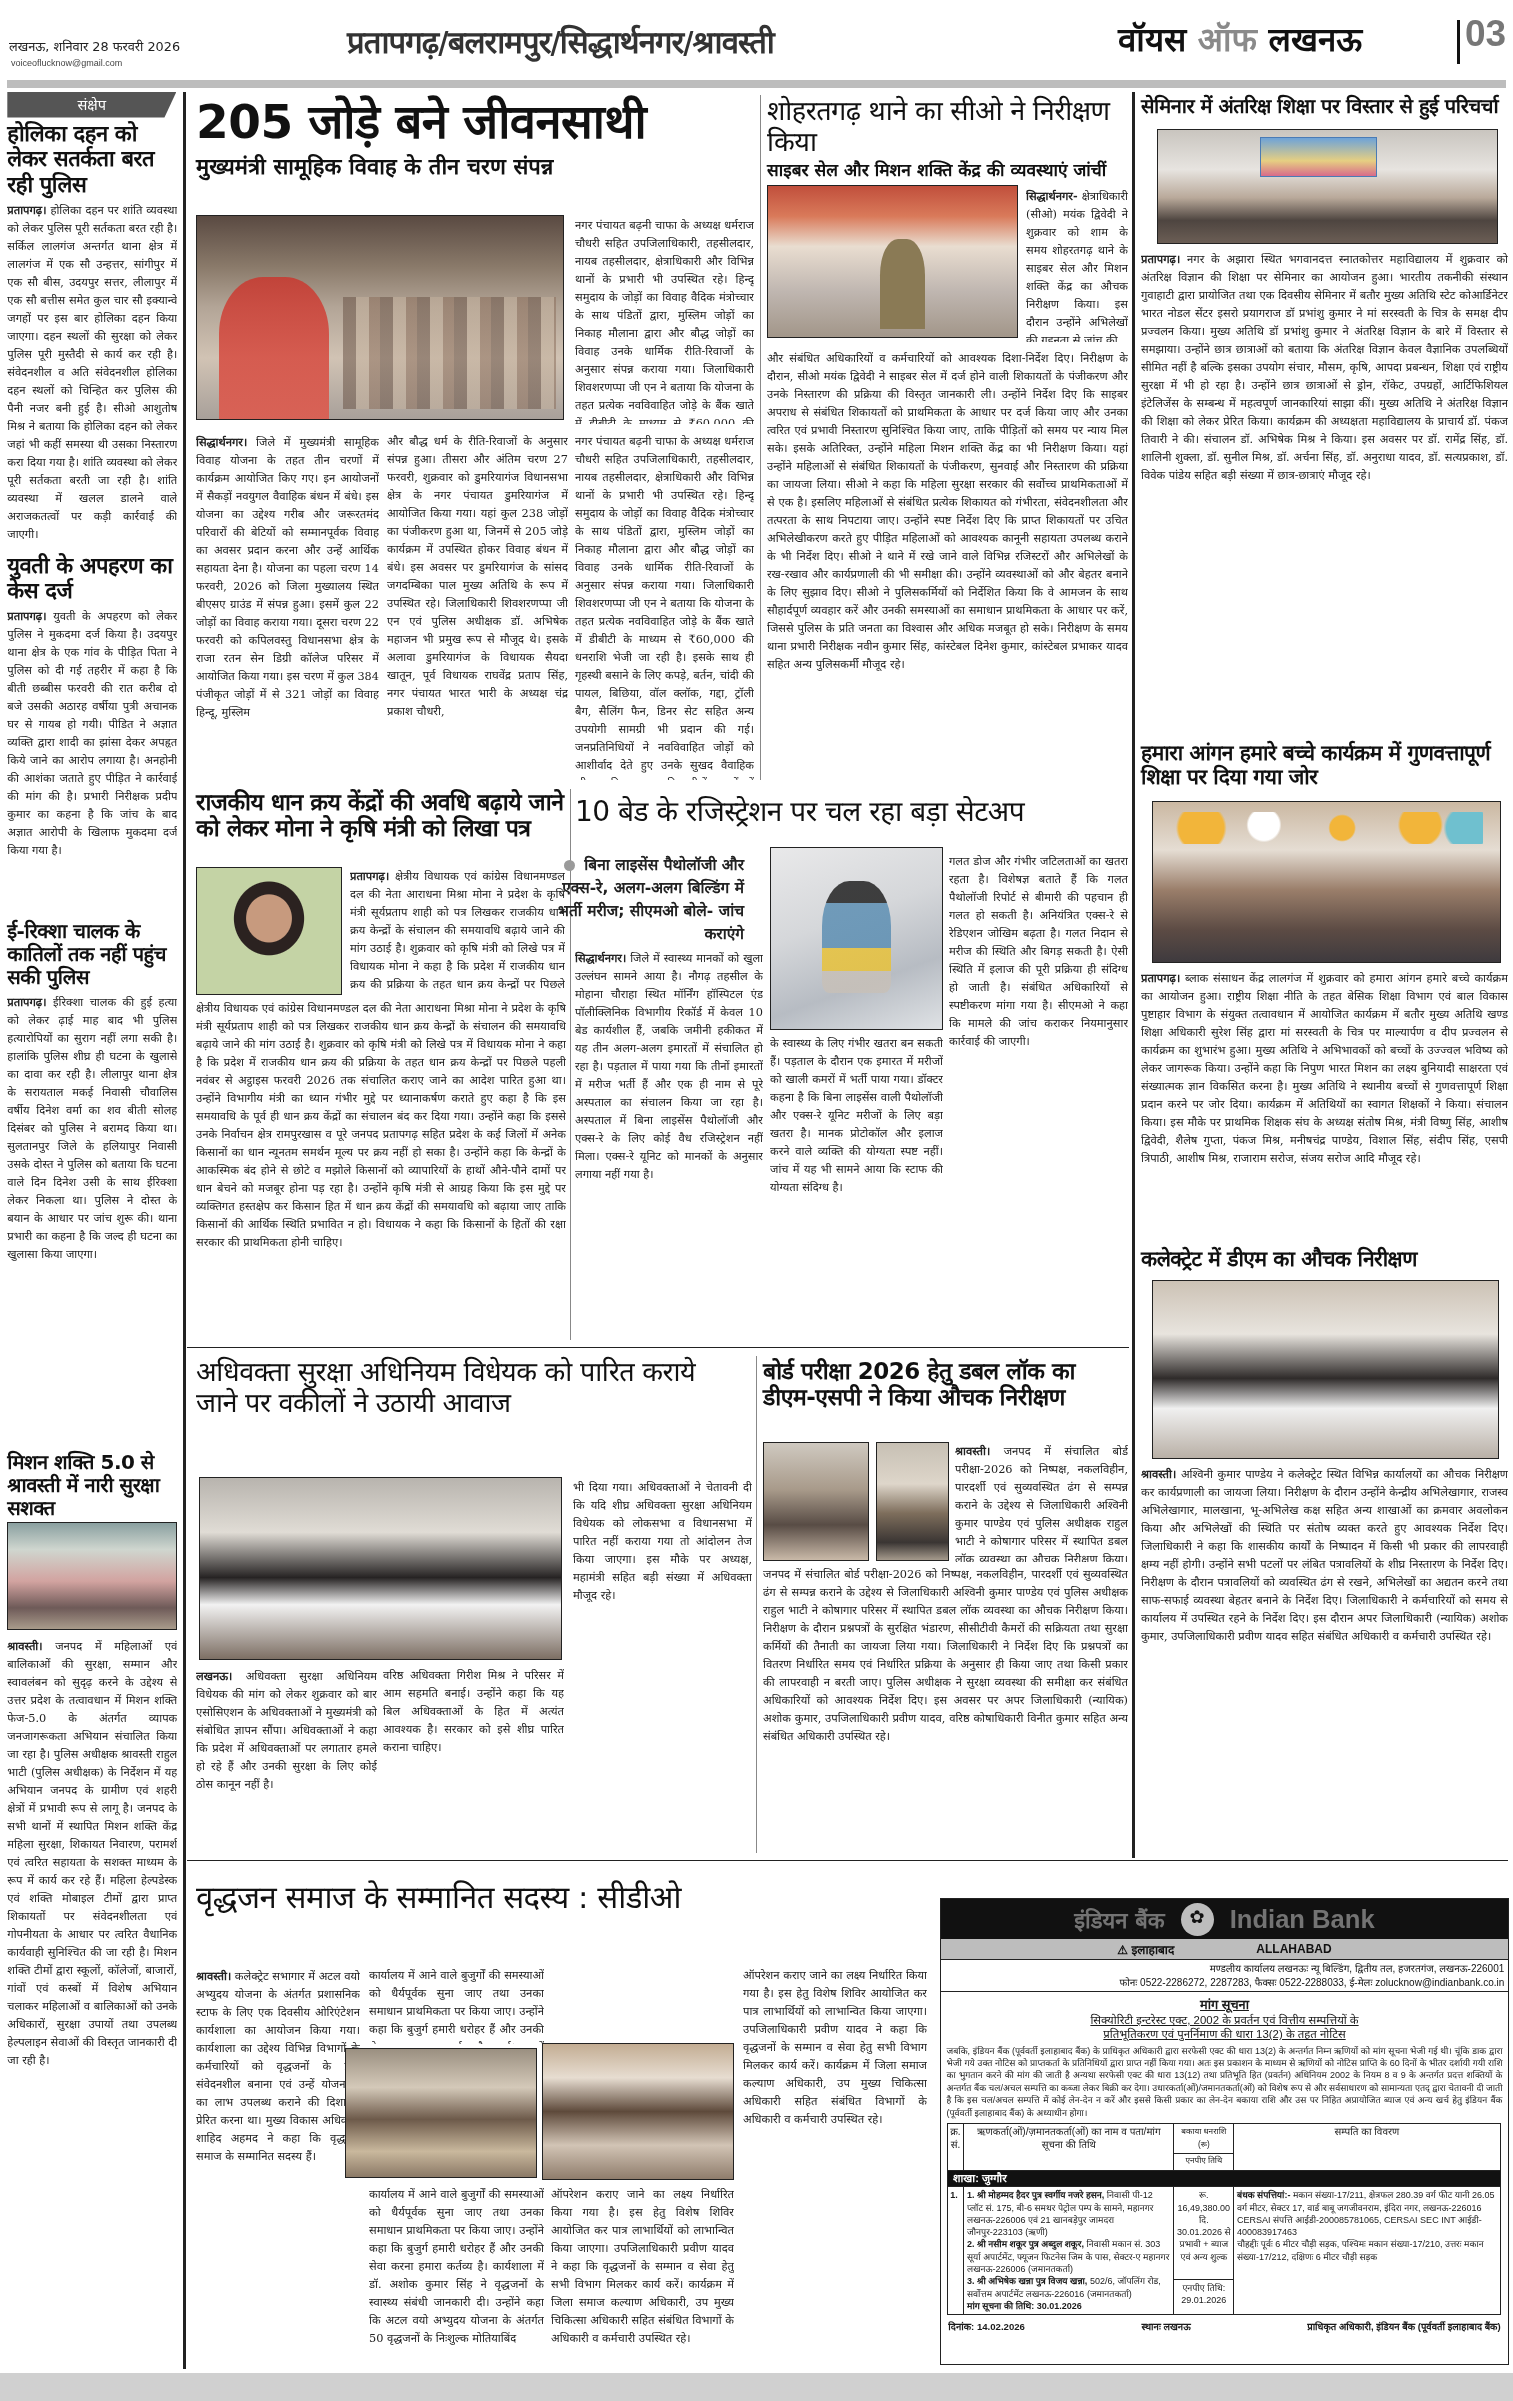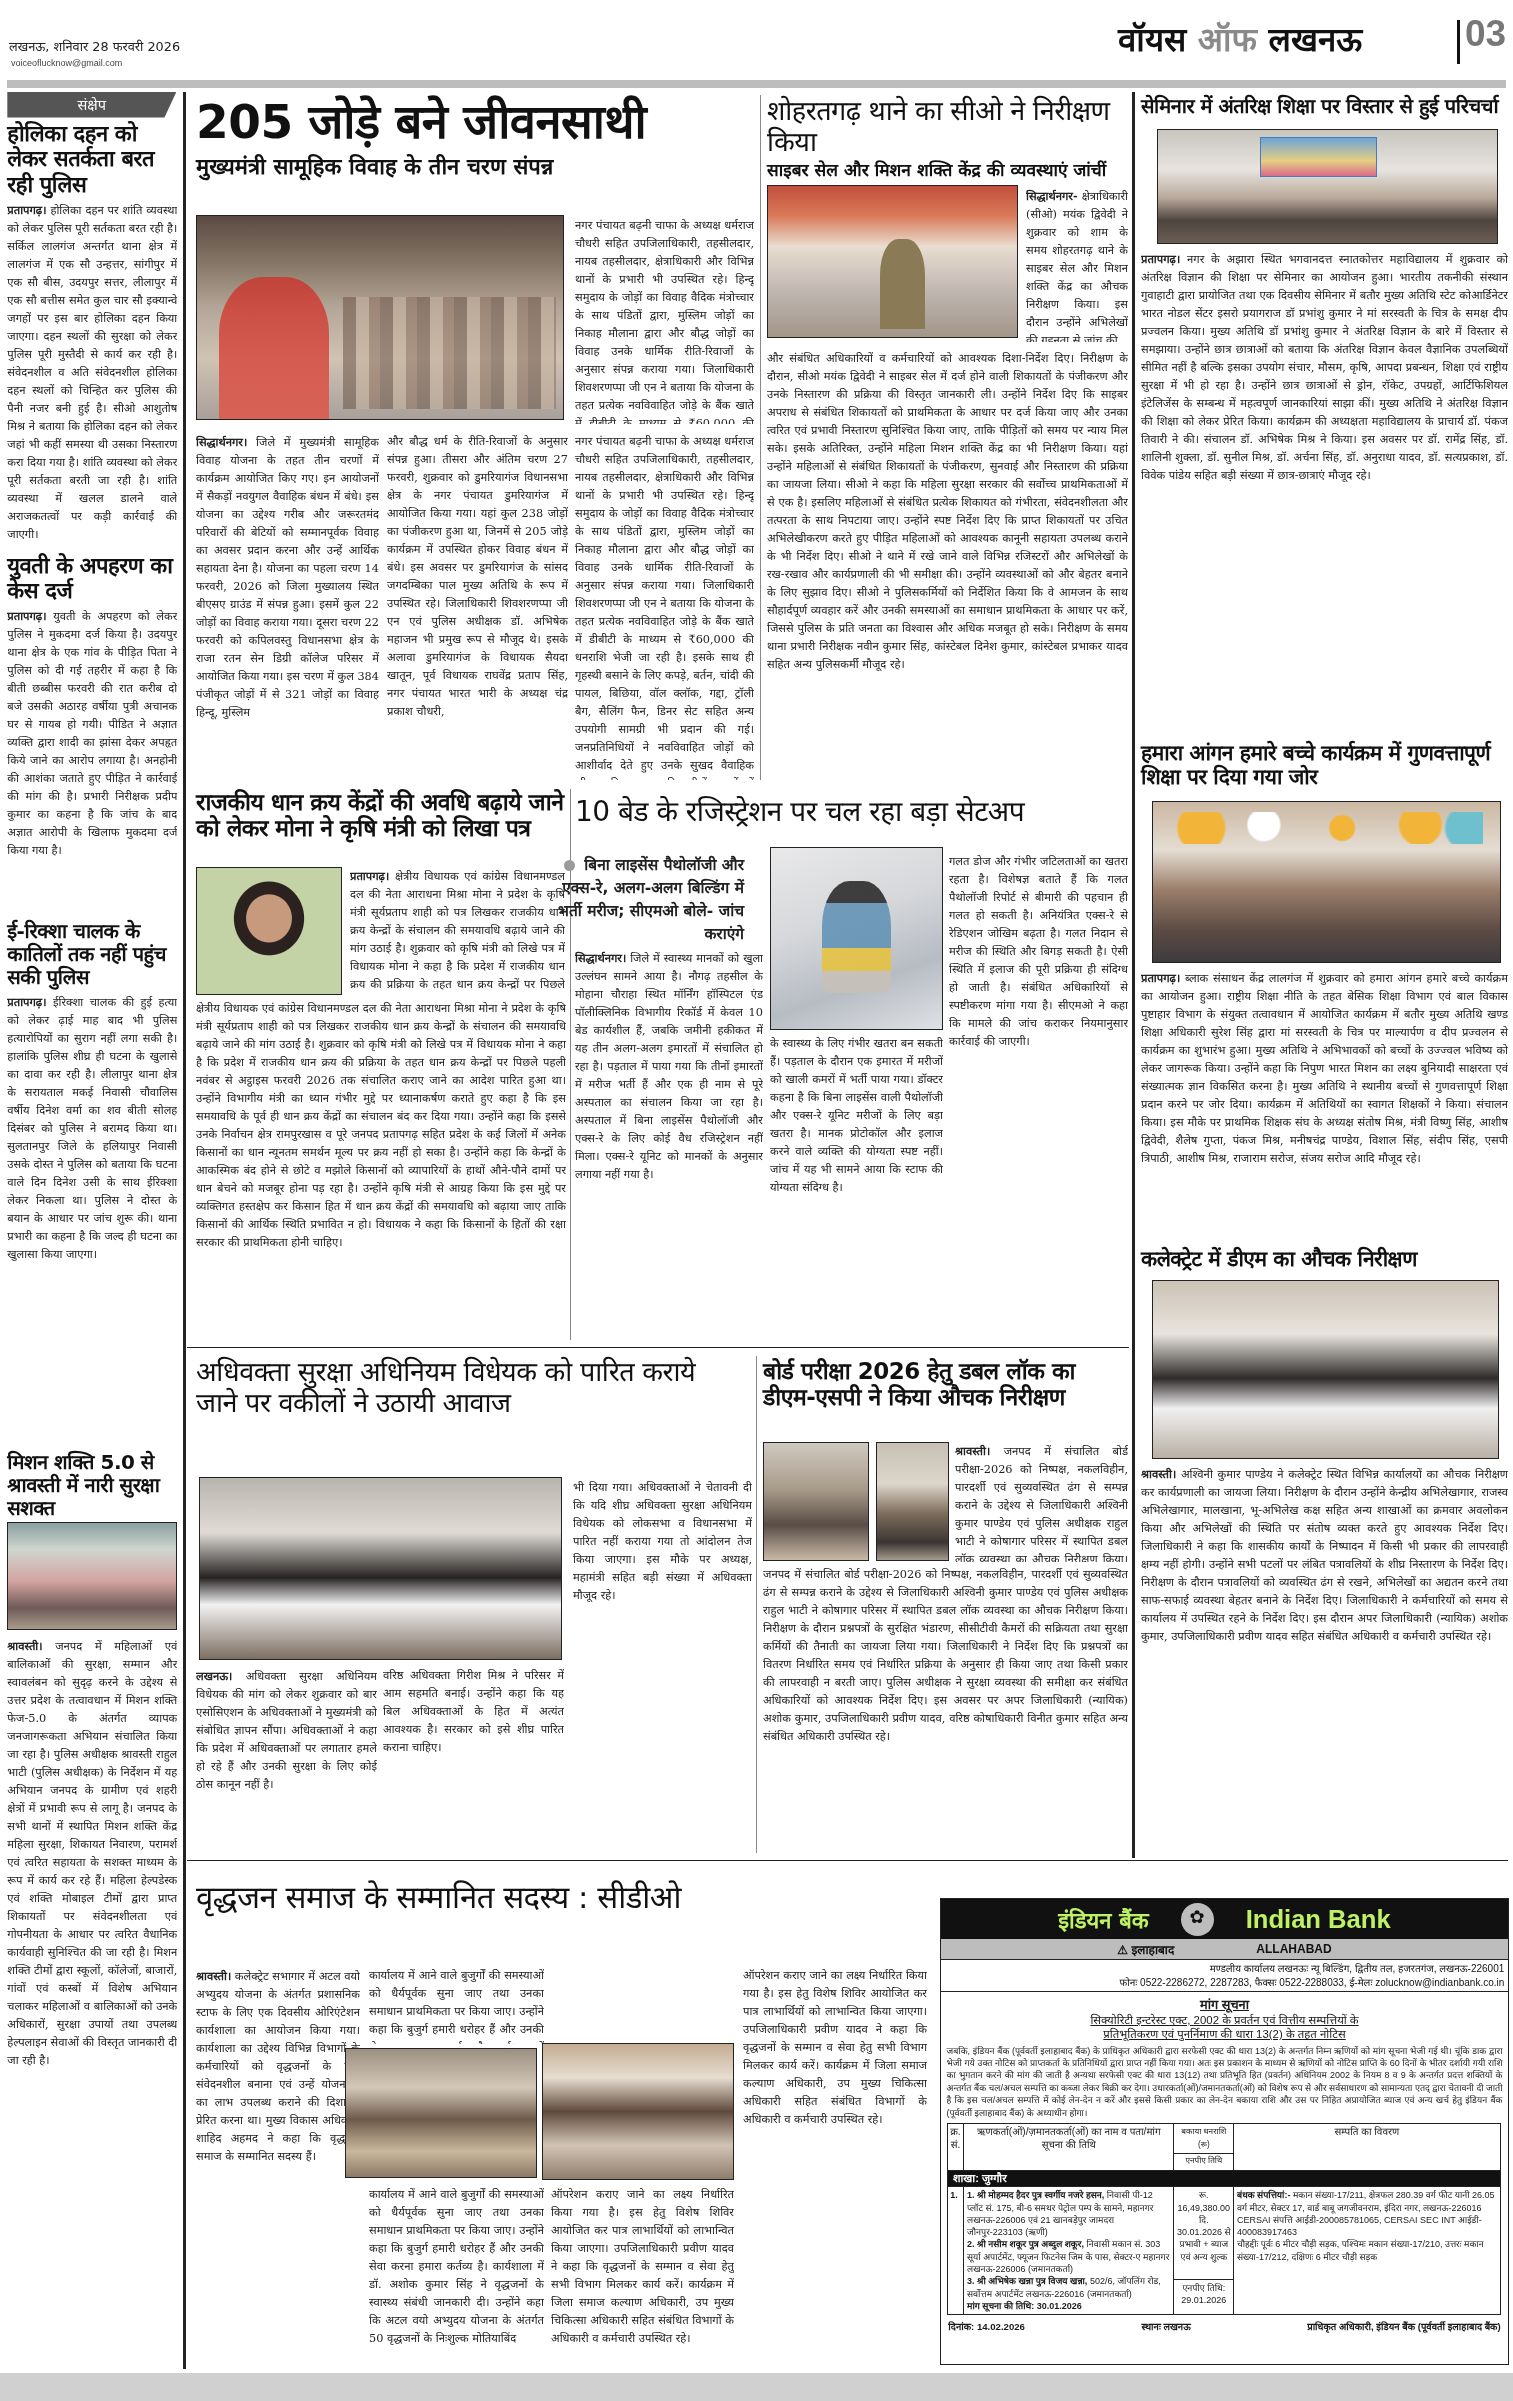--- a/index.html
+++ b/index.html
@@ -56,21 +56,21 @@
   .ph-elder1 { background: linear-gradient(180deg, #9a8f80 0%, #d4c9b9 30%, #6d5a4a 55%, #c9b89d 80%, #8b7966 100%); }
   .ph-elder2 { background: linear-gradient(180deg, #c3ad93 0%, #e7ddd1 25%, #5e4a3b 50%, #d2c4b5 75%, #8f7d6c 100%); }
 
   .bullet-box { position: absolute; font-weight: bold; font-size: 15.5px; line-height: 23px; color: #222; }
   .bullet-dot { display: inline-block; width: 11px; height: 11px; border-radius: 50%; background: #9a9a9a; margin-right: 9px; vertical-align: middle; }
 
   .rulebox { position: absolute; border: 1.8px solid #222; }
 
   
   .ad { position: absolute; left: 940px; top: 1898px; width: 569px; height: 467px; border: 1.8px solid #222; background: #fff; font-family: "Liberation Sans", sans-serif; }
-  .ad-head { height: 40px; background: #111; color: #bef264; display: flex; align-items: center; justify-content: center; gap: 32px; }
+  .ad-head { height: 40px; background: #111; color: #737373; display: flex; align-items: center; justify-content: center; gap: 16px; }
   .ad-hi { font-size: 22px; font-weight: bold; font-family: "DejaVu Sans", sans-serif; }
   .ad-en { font-size: 25.6px; font-weight: bold; font-family: "Liberation Sans Narrow", "Liberation Sans", sans-serif; }
   .ad-logo { width: 33px; height: 33px; border-radius: 50%; background: #bdbdbd; position: relative; }
   .ad-logo::after { content: "✿"; position: absolute; left: 0; right: 0; top: 3.7px; text-align: center; color: #111; font-size: 18px; }
   .ad-sub { height: 20px; background: #bdbdbd; display: flex; align-items: center; justify-content: center; gap: 82px; font-size: 12px; font-weight: bold; color: #111; }
   .ad-addr { border-top: 1.8px solid #222; border-bottom: 1.8px solid #222; text-align: right; font-size: 10px; line-height: 13.7px; padding: 1.8px 3.7px; color: #111; }
   .ad-title { text-align: center; font-weight: bold; font-size: 12.8px; text-decoration: underline; margin-top: 2.7px; }
   .ad-t2 { text-align: center; font-size: 11.4px; text-decoration: underline; line-height: 14.6px; }
   .ad-para { font-size: 9px; line-height: 12.4px; padding: 2.7px 5.5px; text-align: justify; color: #222; }
   .ad-table { width: 554px; margin: 1.8px 5.5px; border-collapse: collapse; font-size: 9px; line-height: 12.3px; }
@@ -81,20 +81,21 @@
   .b { font-weight: bold; }
 
   .footer-bar { position: absolute; left: 0; top: 2373px; width: 1513px; height: 28px; background: #d0d0d0; }
 </style>
 </head>
 <body>
 
 <div class="masthead">
   <div class="mh-date">लखनऊ, शनिवार 28 फरवरी 2026</div>
   <div class="mh-email">voiceoflucknow@gmail.com</div>
+  <div class="mh-cities">प्रतापगढ़/बलरामपुर/सिद्धार्थनगर/श्रावस्ती</div>
   <div class="mh-brand">
     <span class="b1">वॉयस</span>
     <span class="b2">ऑफ</span>
     <span class="b3">लखनऊ</span>
   </div>
   <div class="mh-sep"></div>
   <div class="mh-page">03</div>
   <div class="mh-bar"></div>
 </div>
 

